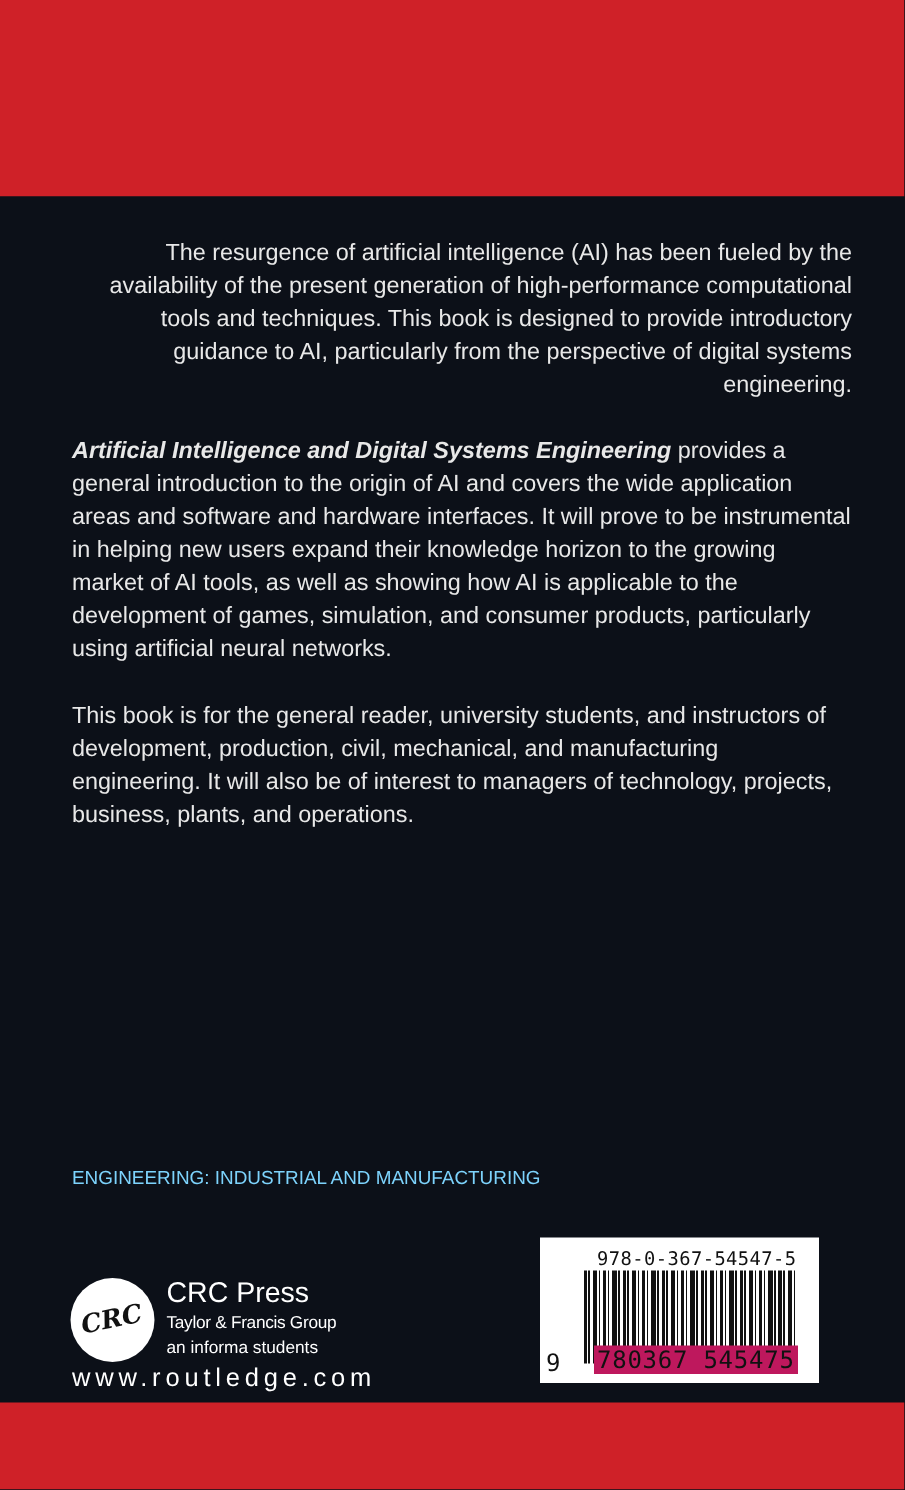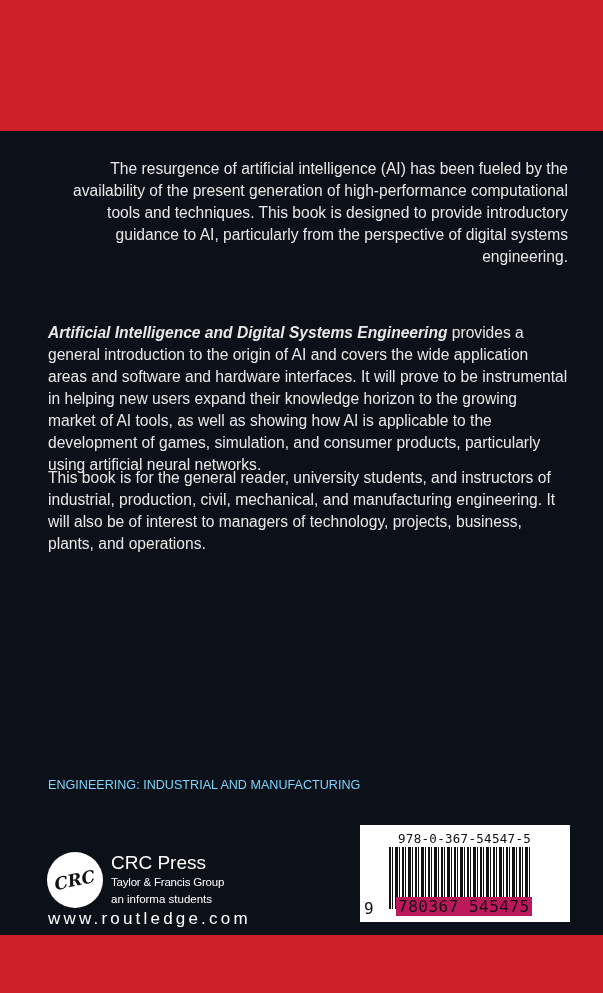--- a/index.html
+++ b/index.html
@@ -3,48 +3,48 @@
 <meta charset="utf-8">
 <style>
   html, body { margin:0; padding:0; }
   body { width:603px; height:993px; position:relative; background:#0c1018; overflow:hidden;
          font-family:"Liberation Sans", sans-serif; }
   .band-top { position:absolute; left:0; top:0; width:603px; height:131px; background:#cf2128; }
   .band-bottom { position:absolute; left:0; top:935px; width:603px; height:58px; background:#cf2128; }
   .panel { position:absolute; left:0; top:131px; width:603px; height:804px; background:#0c1018; }
   .para { position:absolute; left:48px; width:520px; color:#e8e8e8; font-size:15.6px; line-height:22px; margin:0; }
   .p1 { top:158px;text-align:right; }
-  .p2 { top:290px;margin-top:32px; }
+  .p2 { top:290px; }
   .p3 { top:467px; }
   .para .title { font-weight:bold; font-style:italic; }
   .category { position:absolute; left:48px; top:778px; color:#7dd3fc; font-size:12.6px; letter-spacing:0; }
   .logo-circle { position:absolute; left:47px; top:852px; width:56px; height:56px; border-radius:50%; background:#fff;
                  display:flex; align-items:center; justify-content:center; }
   .logo-circle span { font-family:"DejaVu Serif", serif; font-weight:bold; font-style:italic; font-size:17px; color:#111; transform:rotate(-12deg); }
   .pub-name { position:absolute; left:111px; top:852px; color:#fff; font-size:19px; }
   .pub-group { position:absolute; left:111px; top:876px; color:#fff; font-size:11.5px; letter-spacing:-0.2px; }
   .pub-biz { position:absolute; left:111px; top:893px; color:#fff; font-size:11.5px; }
   .pub-biz b { font-weight:normal; }
   .pub-url { position:absolute; left:48px; top:909px; color:#fff; font-size:17px; letter-spacing:3.2px; }
-  .barcode { position:absolute; left:360px; top:825px; width:186px; height:97px; background:#fff;padding-left:24px; }
+  .barcode { position:absolute; left:360px; top:825px; width:186px; height:97px; background:#fff; }
   .isbn-top { position:absolute; left:38px; top:6px; font-family:"DejaVu Sans Mono", monospace; font-size:12.5px; color:#111; letter-spacing:0.3px; }
   .bars { position:absolute; left:29px; top:22px; width:142px; height:62px;
           background: repeating-linear-gradient(90deg,#111 0 2px,#fff 2px 3px,#111 3px 4px,#fff 4px 6px,#111 6px 9px,#fff 9px 10px,#111 10px 11px,#fff 11px 13px); }
   .num-left { position:absolute; left:4px; top:74px; font-family:"DejaVu Sans Mono", monospace; font-size:16px; color:#111; }
   .num-bottom { position:absolute; left:36px; top:72px; font-family:"DejaVu Sans Mono", monospace; font-size:16px; color:#111; background:#be185d; letter-spacing:0.5px; padding:0 2px; }
 </style>
 </head>
 <body>
 
 <div class="band-top"></div>
 <div class="panel"></div>
 
 <p class="para p1">The resurgence of artificial intelligence (AI) has been fueled by the availability of the present generation of high-performance computational tools and techniques. This book is designed to provide introductory guidance to AI, particularly from the perspective of digital systems engineering.</p>
 <p class="para p2"><span class="title">Artificial Intelligence and Digital Systems Engineering</span><span> provides a general introduction to the origin of AI and covers the wide application areas and software and hardware interfaces. It will prove to be instrumental in helping new users expand their knowledge horizon to the growing market of AI tools, as well as showing how AI is applicable to the development of games, simulation, and consumer products, particularly using artificial neural networks.</span></p>
-<p class="para p3">This book is for the general reader, university students, and instructors of industrial, production, civil, mechanical, and manufacturing engineering. It will also be of interest to managers of technology, projects, business, plants, and operations.</p>
+<p class="para p3">This book is for the general reader, university students, and instructors of development, production, civil, mechanical, and manufacturing engineering. It will also be of interest to managers of technology, projects, business, plants, and operations.</p>
 
 <div class="category">ENGINEERING: INDUSTRIAL AND MANUFACTURING</div>
 
 <div class="logo-circle">
     <span>CRC</span>
   </div>
 <div class="pub-name">CRC Press</div>
 <div class="pub-group">Taylor &amp; Francis Group</div>
 <div class="pub-biz"><span>an </span><b>informa</b><span> students</span></div>
 <div class="pub-url">www.routledge.com</div>

